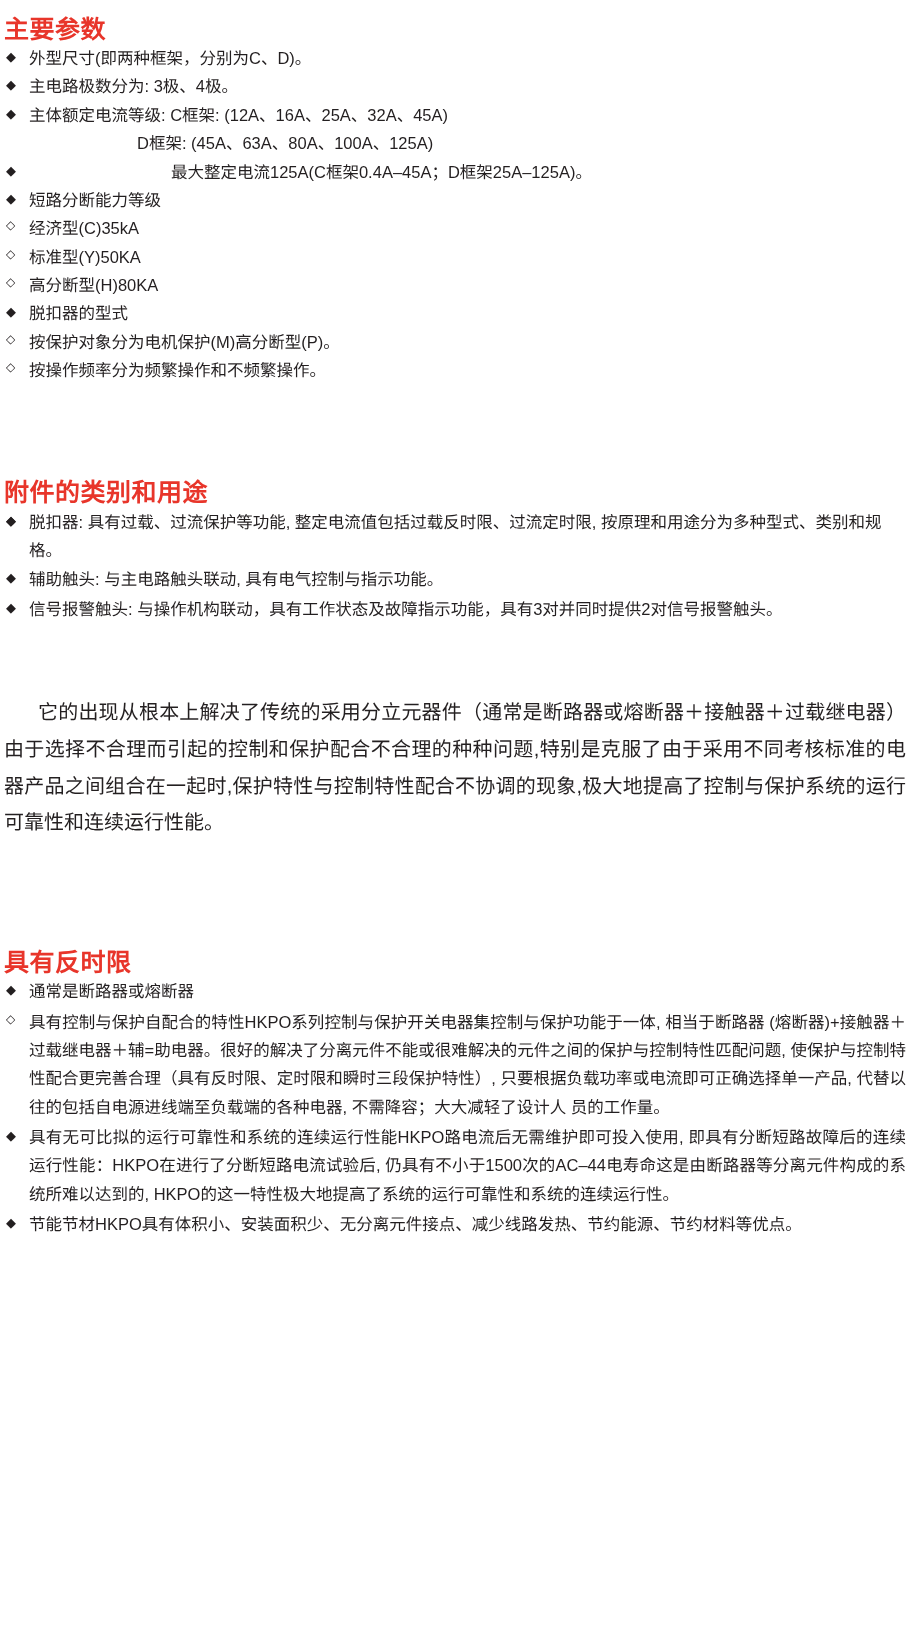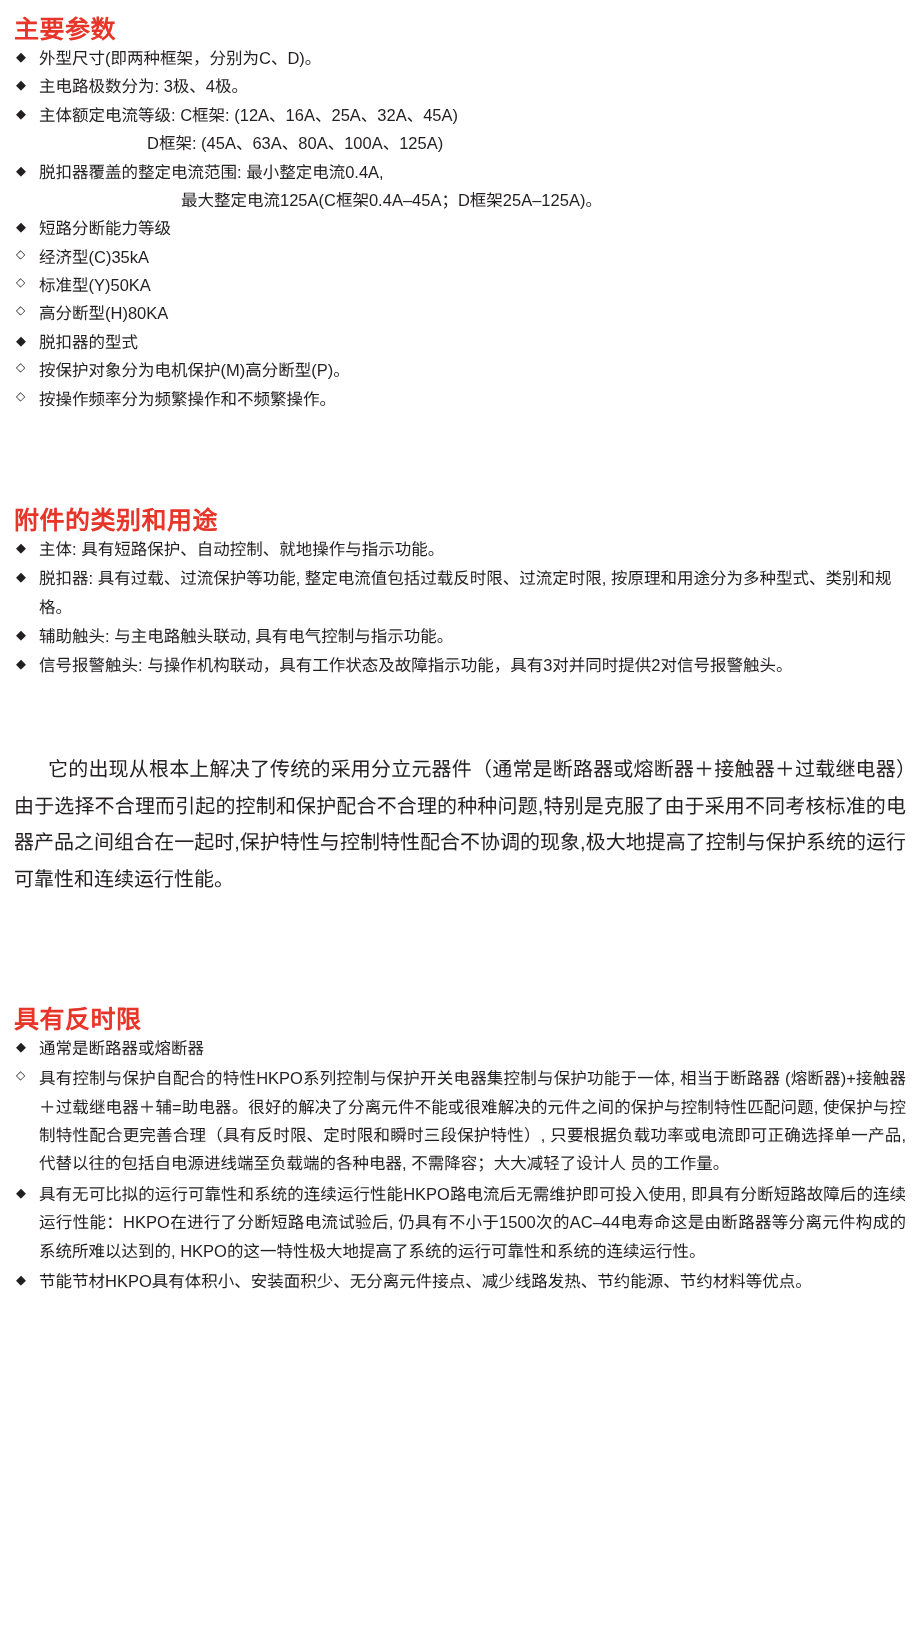--- a/index.html
+++ b/index.html
@@ -12,21 +12,21 @@
     min-height: 1651px;
     font-family: "Liberation Sans", "DejaVu Sans", sans-serif;
     color: #231f20;
     -webkit-font-smoothing: antialiased;
   }
   .page {
     position: relative;
     width: 920px;
     min-height: 1651px;
     box-sizing: border-box;
-    padding: 0 14px 0 14px;
+    padding: 0 14px 0 4px;
   }
   .section {
     position: relative;
   }
   .section-title {
     color: #e8352a;
     font-size: 25px;
     font-weight: bold;
     letter-spacing: 0.5px;
     line-height: 1.2;
@@ -108,21 +108,20 @@
         <span class="marker">◆</span>
         <span>主电路极数分为: 3极、4极。</span>
       </li>
       <li>
         <span class="marker">◆</span>
         <span>主体额定电流等级: C框架: (12A、16A、25A、32A、45A)</span>
         <span class="indent-line">D框架: (45A、63A、80A、100A、125A)</span>
       </li>
       <li>
         <span class="marker">◆</span>
-        <span>脱扣器覆盖的整定电流范围: 最小整定电流0.4A,</span>
         <span class="indent-line2">最大整定电流125A(C框架0.4A–45A；D框架25A–125A)。</span>
       </li>
       <li>
         <span class="marker">◆</span>
         <span>短路分断能力等级</span>
       </li>
       <li>
         <span class="marker hollow">◇</span>
         <span>经济型(C)35kA</span>
       </li>
@@ -149,21 +148,20 @@
     </ul>
   </div>
 
   <div class="spacer-1"></div>
 
   <div class="section">
     <h2 class="section-title">附件的类别和用途</h2>
     <ul class="bullets list-2">
       <li>
         <span class="marker">◆</span>
-        <span>主体: 具有短路保护、自动控制、就地操作与指示功能。</span>
       </li>
       <li>
         <span class="marker">◆</span>
         <span>脱扣器: 具有过载、过流保护等功能, 整定电流值包括过载反时限、过流定时限, 按原理和用途分为多种型式、类别和规格。</span>
       </li>
       <li>
         <span class="marker">◆</span>
         <span>辅助触头: 与主电路触头联动, 具有电气控制与指示功能。</span>
       </li>
       <li>

